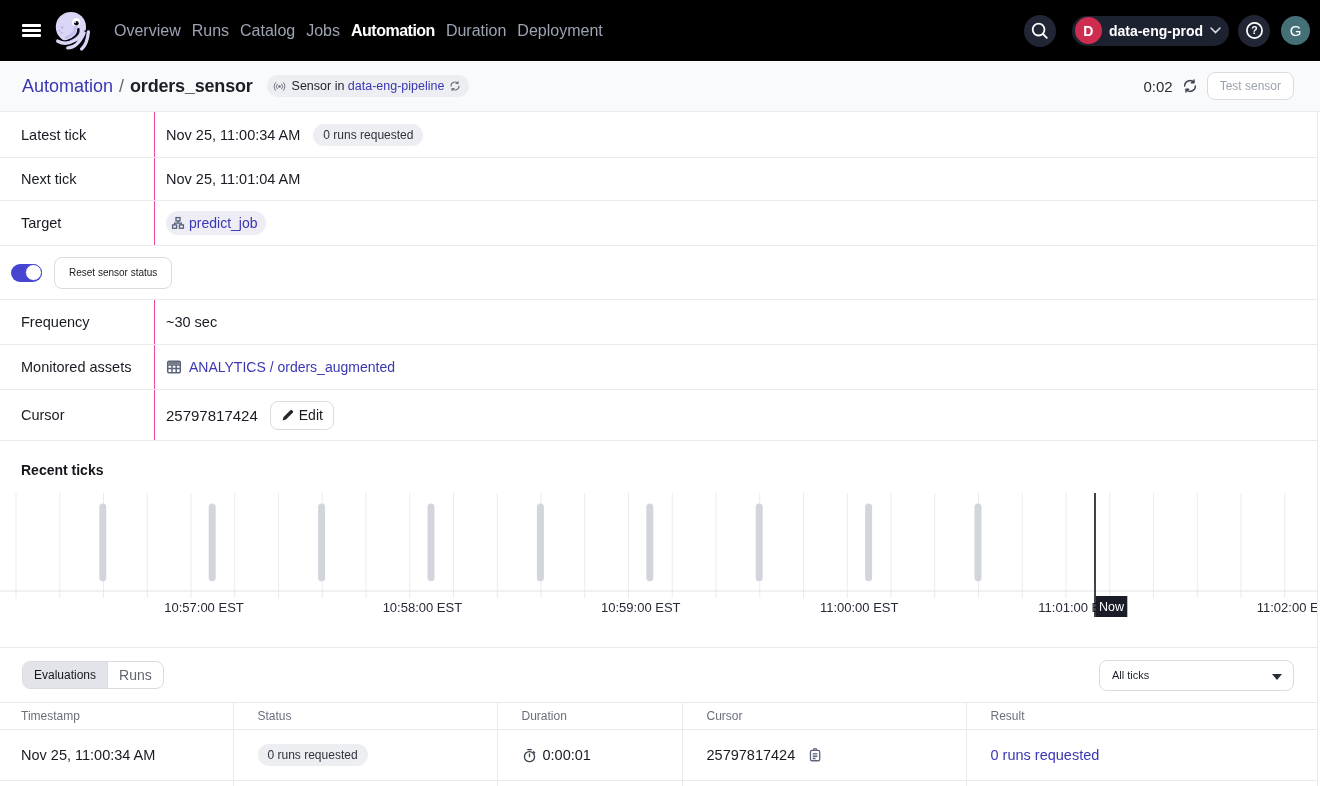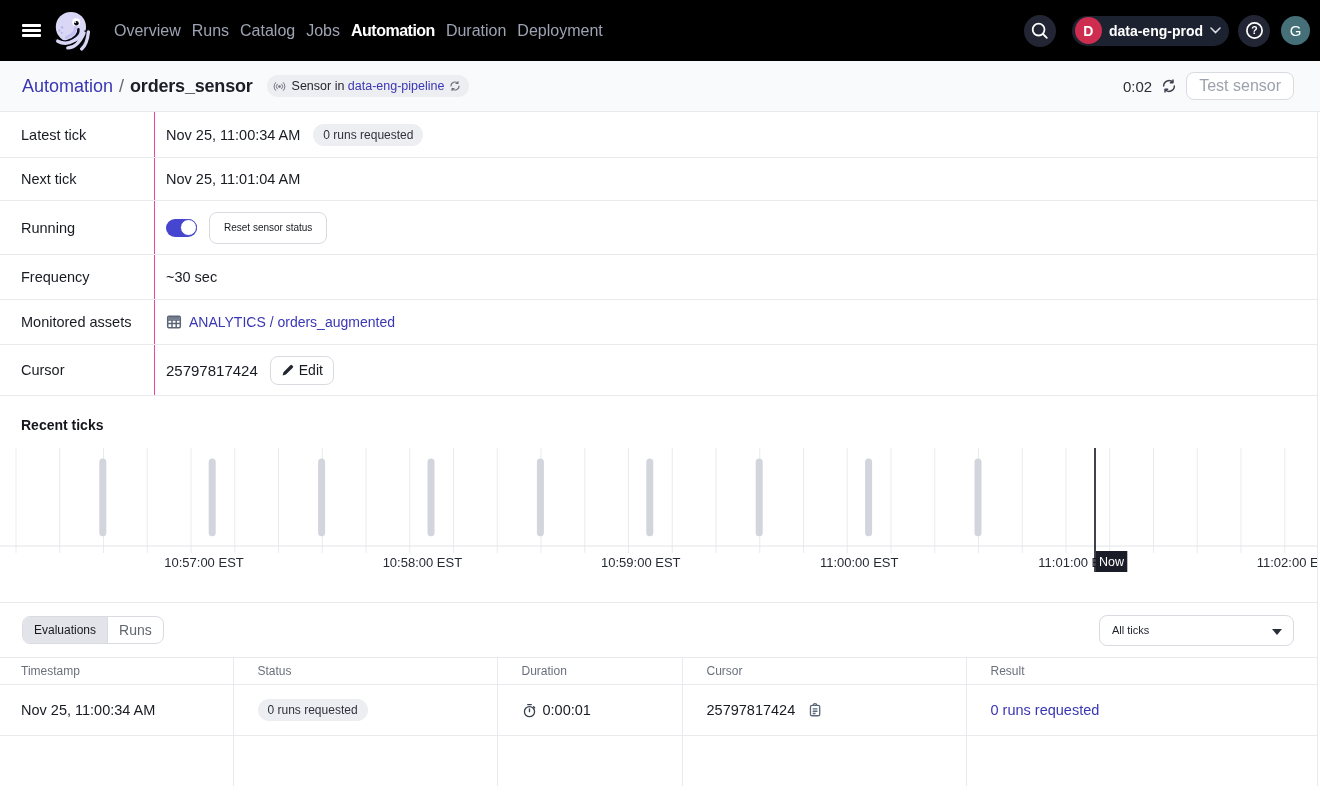--- a/index.html
+++ b/index.html
@@ -24,21 +24,21 @@
 .crumb { font-size:18px; }
 .crumb a { color:#3a36b4; text-decoration:none; }
 .crumb .sep { color:#646a77; font-weight:400; margin:0 6px; }
 .crumb .name { color:#1c1f27; font-weight:600; letter-spacing:-0.2px; }
 .badge { height:22px; background:#edeef2; border-radius:11px; display:flex; align-items:center; font-size:12.5px; color:#23262e; padding:0 8px 0 6px; margin-left:14px; }
 .badge a { color:#3a36b4; text-decoration:none; }
 .ph-right { margin-left:auto; display:flex; align-items:center; }
 .countdown { font-size:15px; color:#2a2e38; }
 .refresh-ic { margin:0 9px 0 9px; }
 .btn { background:#fff; border:1px solid #d9dbe1; border-radius:8px; font-family:inherit; }
-.test-btn { height:28px; padding:0 12px; font-size:16px; color:#9ba1ad; }
+.test-btn { height:28px; padding:0 12px; font-size:12px; color:#9ba1ad; }
 
 .metarow { display:flex; border-bottom:1px solid #e9eaee; align-items:center; }
 .metarow .lbl { width:155px; flex:0 0 155px; align-self:stretch; border-right:1px solid #ec4899; display:flex; align-items:center; padding-left:21px; font-size:14.5px; color:#181b22; }
 .metarow .val { display:flex; align-items:center; padding-left:11px; font-size:14.5px; color:#181b22; }
 .pill { background:#edeef2; border-radius:11px; height:22px; display:inline-flex; align-items:center; font-size:12px; color:#2e323b; padding:0 10px; }
 .jobtag { background:#eeedf6; border-radius:12px; height:24px; display:inline-flex; align-items:center; padding:0 8px 0 5px; font-size:14px; }
 .jobtag a { color:#3a36b4; text-decoration:none; margin-left:4px; }
 .toggle { width:31px; height:18px; background:#4645cf; border-radius:9px; position:relative; }
 .toggle .knob { position:absolute; right:0px; top:0.25px; width:17.5px; height:17.5px; background:#fff; border:1.2px solid #4645cf; border-radius:50%; }
 .alink { color:#3a36b4; text-decoration:none; font-size:14px; }
@@ -144,22 +144,35 @@
 <div class="panel">
 
 <div class="metarow" style="height:46px">
   <div class="lbl">Latest tick</div>
   <div class="val">Nov 25, 11:00:34 AM<span class="pill" style="margin-left:13px">0 runs requested</span></div>
 </div>
 <div class="metarow" style="height:43px">
   <div class="lbl">Next tick</div>
   <div class="val">Nov 25, 11:01:04 AM</div>
 </div>
+<div class="metarow" style="height:45px">
+  <div class="lbl">Target</div>
+  <div class="val">
+        <span class="jobtag">
+    <svg width="14" height="14" viewBox="0 0 16 16">
+            <rect x="5.7" y="1.8" width="4.6" height="3.8" fill="none" stroke="#56617a" stroke-width="1.5"></rect>
+            <rect x="1.8" y="10.2" width="4.6" height="3.8" fill="none" stroke="#56617a" stroke-width="1.5"></rect>
+            <rect x="9.6" y="10.2" width="4.6" height="3.8" fill="none" stroke="#56617a" stroke-width="1.5"></rect>
+            <path d="M8 5.6 v2.6 M4.1 10.2 V8.2 h7.8 v2" stroke="#56617a" stroke-width="1.5" fill="none"></path>
+          </svg>
+    <a>predict_job</a>
+        </span>
+      </div>
+</div>
 <div class="metarow" style="height:54px">
-  <div class="lbl">Running</div>
   <div class="val">
         <div class="toggle">
           <div class="knob"></div>
         </div>
     <button class="btn" style="height:32px; margin-left:12px; font-size:10px; color:#181b22; padding:0 14px; border-radius:8px;">Reset sensor status</button>
   </div>
 </div>
 <div class="metarow" style="height:45px">
   <div class="lbl">Frequency</div>
   <div class="val">~30 sec</div>

